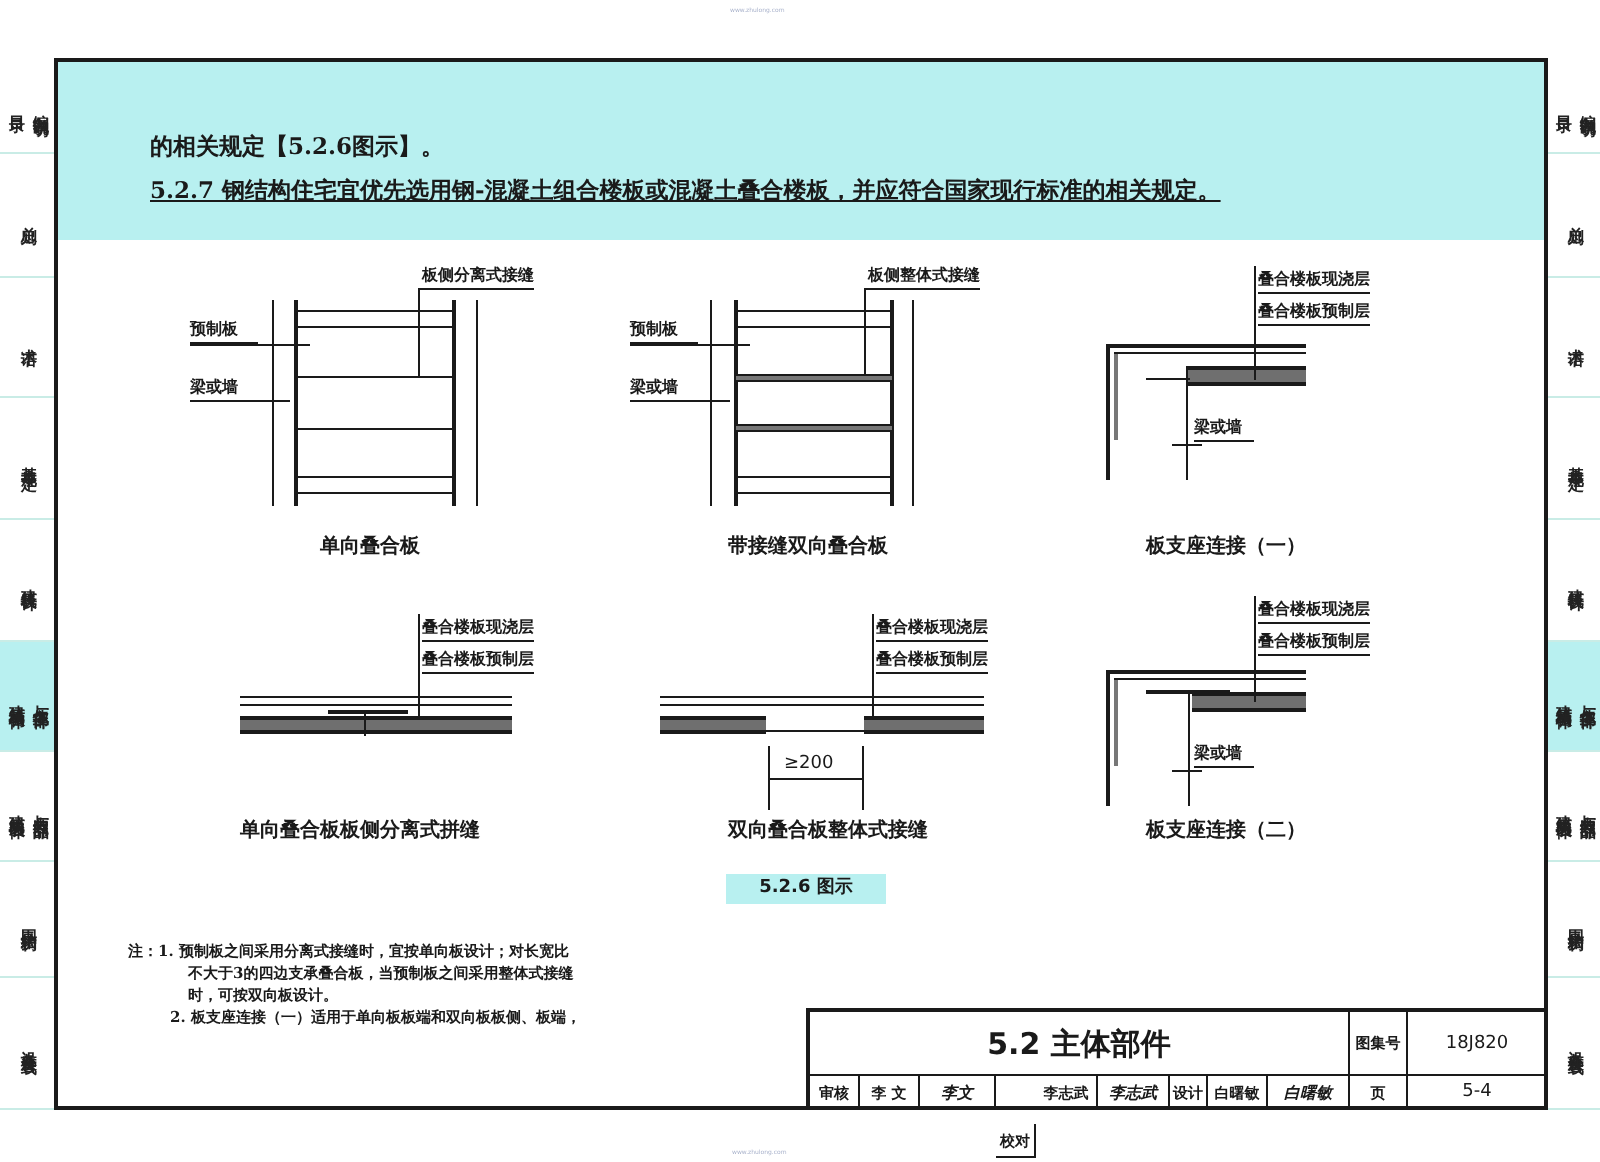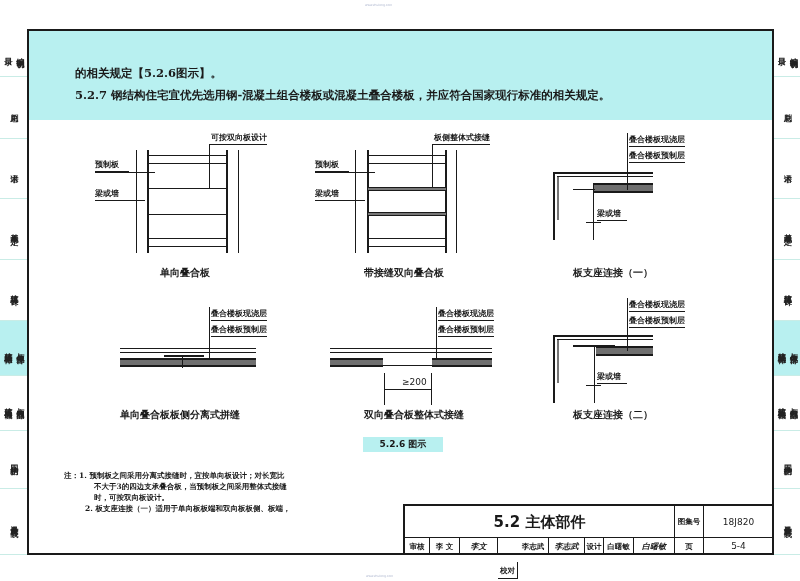--- a/index.html
+++ b/index.html
@@ -117,36 +117,36 @@
     </div>
   <div class="tab" style="top:460px;height:66px;">
       <span class="col">设备及管线</span>
     </div>
 </div>
 
 <div class="sheet"></div>
 
 <div class="clause">
   <p style="top:35px;">的相关规定【5.2.6图示】。</p>
-  <p style="top:57px;">5.2.7 钢结构住宅宜优先选用钢-混凝土组合楼板或混凝土叠合楼板，并应符合国家现行标准的相关规定。</p>
+  <p style="top:57px;text-decoration:underline;">5.2.7 钢结构住宅宜优先选用钢-混凝土组合楼板或混凝土叠合楼板，并应符合国家现行标准的相关规定。</p>
 </div>
 
 <div>
   <div class="ln" style="left:136px;top:150px;width:1px;height:103px;"></div>
   <div class="ln" style="left:147px;top:150px;width:2px;height:103px;"></div>
   <div class="ln" style="left:226px;top:150px;width:2px;height:103px;"></div>
   <div class="ln" style="left:238px;top:150px;width:1px;height:103px;"></div>
   <div class="ln" style="left:148px;top:155px;width:79px;height:1px;"></div>
   <div class="ln" style="left:148px;top:163px;width:79px;height:1px;"></div>
   <div class="ln" style="left:148px;top:188px;width:79px;height:1px;"></div>
   <div class="ln" style="left:148px;top:214px;width:79px;height:1px;"></div>
   <div class="ln" style="left:148px;top:238px;width:79px;height:1px;"></div>
   <div class="ln" style="left:148px;top:246px;width:79px;height:1px;"></div>
   <div class="ln" style="left:209px;top:145px;width:1px;height:43px;"></div>
-  <span class="lbl ul" style="left:209px;top:132px;padding-left:2px;">可按双向板设计</span>
+  <span class="lbl ul" style="left:209px;top:132px;padding-left:2px;">板侧分离式接缝</span>
   <span class="lbl ul" style="left:95px;top:159px;padding-right:10px;">预制板</span>
   <div class="ln" style="left:95px;top:172px;width:60px;height:1px;"></div>
   <span class="lbl ul" style="left:95px;top:188px;padding-right:10px;">梁或墙</span>
   <div class="ln" style="left:95px;top:200px;width:50px;height:1px;"></div>
   <span class="cap" style="left:160px;top:266px;">单向叠合板</span>
 </div>
 
 <div>
   <div class="ln" style="left:355px;top:150px;width:1px;height:103px;"></div>
   <div class="ln" style="left:367px;top:150px;width:2px;height:103px;"></div>
@@ -195,21 +195,21 @@
 </div>
 
 <div>
   <div class="thin" style="left:330px;top:348px;width:162px;height:5px;"></div>
   <div class="slab" style="left:330px;top:358px;width:53px;height:9px;"></div>
   <div class="slab" style="left:432px;top:358px;width:60px;height:9px;"></div>
   <div class="ln" style="left:383px;top:365px;width:49px;height:1px;"></div>
   <div class="ln" style="left:384px;top:373px;width:1px;height:32px;"></div>
   <div class="ln" style="left:431px;top:373px;width:1px;height:32px;"></div>
   <div class="ln" style="left:384px;top:389px;width:48px;height:1px;"></div>
-  <span class="lbl" style="left:392px;top:377px;font-weight:normal;font-size:9px;margin-left:10px;">≥200</span>
+  <span class="lbl" style="left:392px;top:377px;font-weight:normal;font-size:9px;">≥200</span>
   <div class="ln" style="left:436px;top:307px;width:1px;height:53px;"></div>
   <span class="lbl ul" style="left:438px;top:308px;">叠合楼板现浇层</span>
   <span class="lbl ul" style="left:438px;top:324px;">叠合楼板预制层</span>
   <span class="cap" style="left:364px;top:408px;">双向叠合板整体式接缝</span>
 </div>
 
 <div>
   <div class="ln" style="left:553px;top:335px;width:2px;height:68px;"></div>
   <div class="ln" style="left:557px;top:339px;width:2px;height:44px;background:#777;"></div>
   <div class="ln" style="left:553px;top:335px;width:100px;height:2px;"></div>

